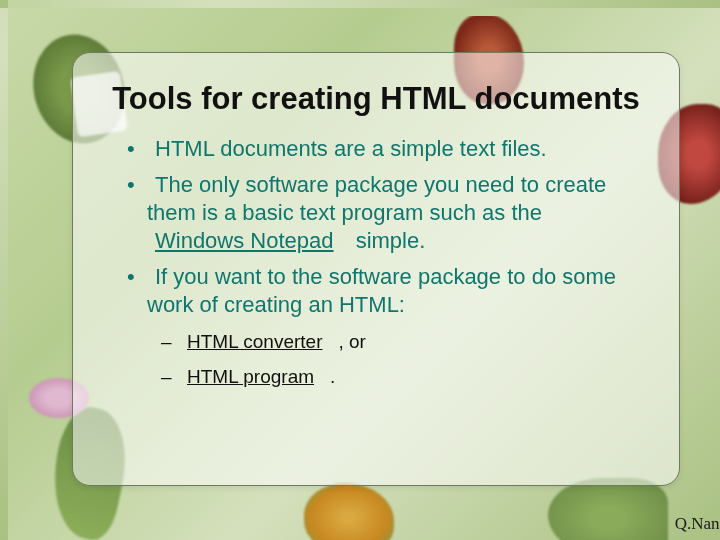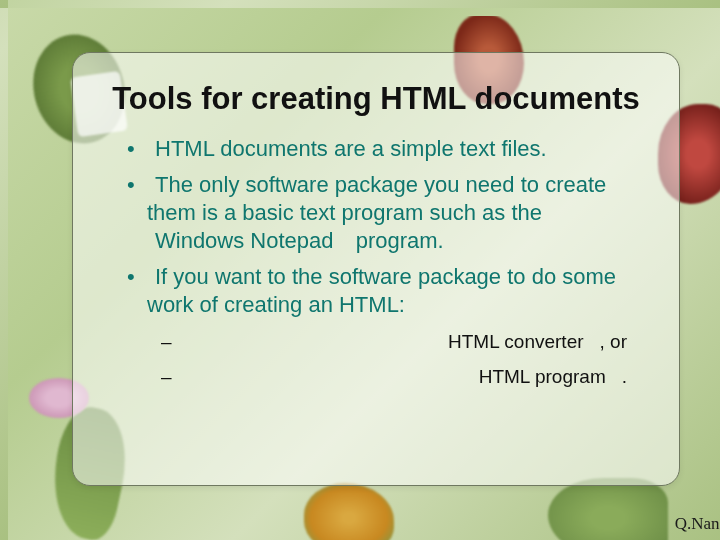--- a/index.html
+++ b/index.html
@@ -52,33 +52,32 @@
     line-height: 1.28;
     margin-bottom: 2px;
   }
   ul.main > li::before {
     content: "•";
     position: absolute;
     left: 4px;
     top: 0;
     font-size: 22px;
   }
-  .u { }
+  .u { text-decoration: underline; }
   ul.sub {
     list-style: none;
     padding-left: 44px;
     margin-top: 6px;
   }
   ul.sub > li {
     position: relative;
     padding-left: 18px;
     font-size: 19px;
     color: #111;
     line-height: 1.45;
-    text-align: right;
   }
   ul.sub > li::before {
     content: "–";
     position: absolute;
     left: 0;
     top: 0;
   }
   .footer {
     position: absolute;
     bottom: 14px;
@@ -102,21 +101,21 @@
 <div class="deco d8"></div>
 
 <div class="card">
   <h1 class="title">Tools for creating HTML documents</h1>
 
   <ul class="main">
     <li>
       <span>HTML documents are a simple text files.</span>
     </li>
     <li>
-      <span>The only software package you need to create them is a basic text program such as the </span><span class="u">Windows Notepad</span><span> program.</span>
+      <span>The only software package you need to create them is a basic text program such as the </span><span class="u">Windows Notepad</span><span> simple.</span>
     </li>
     <li>
       <span>If you want to the software package to do some work of creating an HTML:</span>
     </li>
   </ul>
 
   <ul class="sub">
     <li>
       <span class="u">HTML converter</span><span>, or</span>
     </li>

